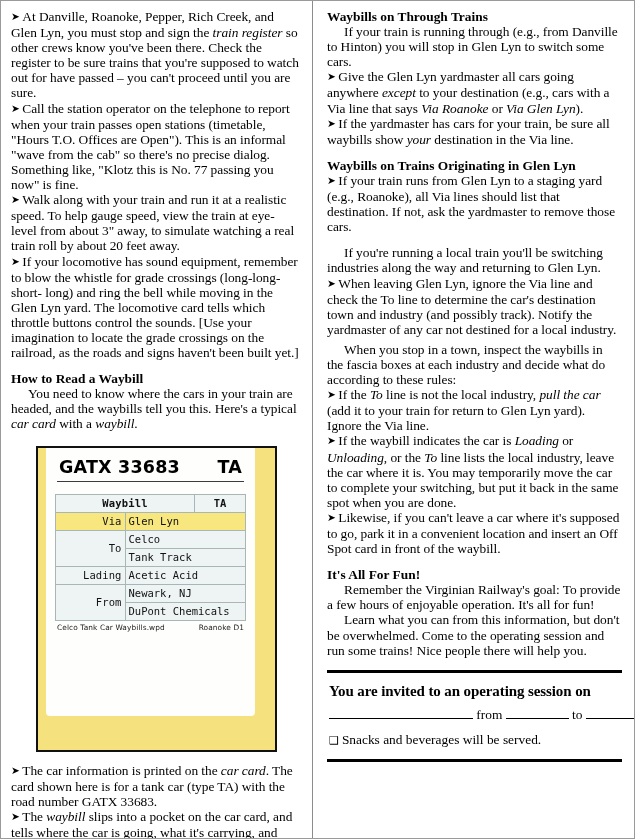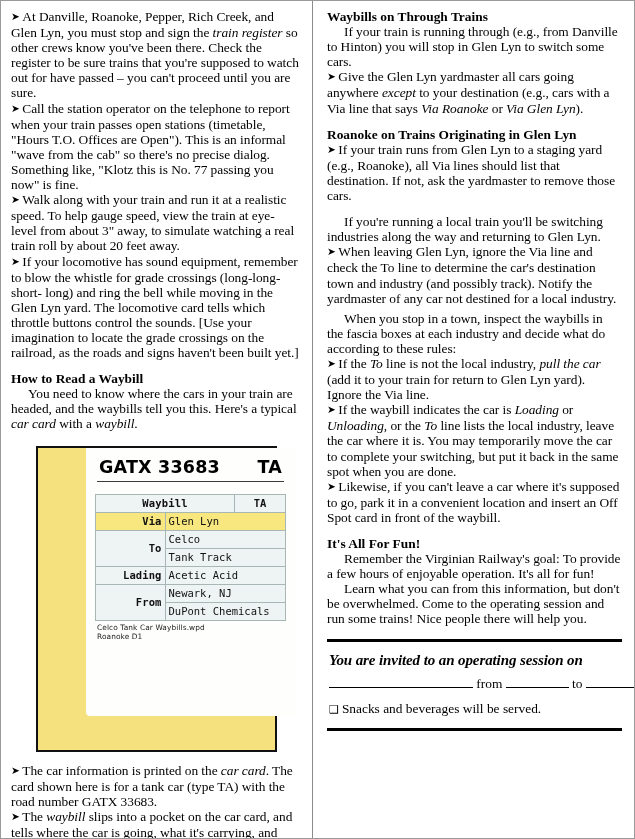--- a/index.html
+++ b/index.html
@@ -76,21 +76,20 @@
   .card-inner {
     position: absolute;
     left: 8px;
     top: 0;
     width: 209px;
     height: 268px;
     background: #fefefc;
     border-radius: 0 0 4px 4px;
     box-sizing: border-box;
     padding: 7px 9px 0 9px;
-    margin-left: 40px;
   }
   .card-inner:before {
     content: "";
     position: absolute;
     left: 0; top: 0;
     width: 100%;
     height: 10px;
     background: #fefefc;
     border-radius: 6px 6px 0 0;
   }
@@ -140,49 +139,47 @@
     text-align: center;
     width: 44px;
     font-family: "DejaVu Sans", sans-serif;
     font-weight: bold;
     font-size: 9.5px;
   }
   td.wb-label {
     width: 48px;
     text-align: right;
     font-family: "DejaVu Sans", sans-serif;
-    font-weight: bold;
+    font-weight: normal;
     font-size: 8.6px;
     letter-spacing: 0.1px;
     padding-right: 4px;
   }
   td.wb-val { text-align: left; padding-left: 5px; }
   tr.via td { background: #f7e77e; }
   .card-foot {
     position: relative;
     display: flex;
     justify-content: space-between;
     font-family: "DejaVu Sans", sans-serif;
     font-size: 7.4px;
     letter-spacing: 0.1px;
     padding: 2.5px 2px 0 2px;
     color: #1a1a1a;
-    flex-direction: column;
   }
 
   
   .invite {
     margin-top: 12px;
     border-top: 3px solid #000000;
     border-bottom: 3px solid #000000;
     padding: 9px 2px 10px 2px;
   }
   .invite-title {
     font-weight: bold;
-    font-style: italic;
     font-size: 15px;
     line-height: 18px;
     letter-spacing: -0.1px;
     margin: 0 0 4px 0;
   }
   .blank-row {
     font-size: 13.4px;
     line-height: 21px;
     white-space: nowrap;
     margin-bottom: 7px;
@@ -280,24 +277,25 @@
 
       <p><span class="arrow">➤</span><span>The <i>waybill</i> slips into a pocket on the car card, and tells where the car is going, what it's carrying, and where it came from. You are concerned mainly with the  and the .</span></p>
 
     </div>
 
     <div class="col col-right">
 
       <h2>Waybills on Through Trains</h2>
       <p class="indent">If your train is running through (e.g., from Danville to Hinton) you will stop in Glen Lyn to switch some cars.</p>
       <p><span class="arrow">➤</span><span>Give the Glen Lyn yardmaster all cars going anywhere <i>except</i> to your destination (e.g., cars with a Via line that says <i>Via Roanoke</i> or <i>Via Glen Lyn</i>).</span></p>
-
-      <div class="gap"></div>
-
-      <h2>Roanoke on Trains Originating in Glen Lyn</h2>
+      <p><span class="arrow">➤</span><span>If the yardmaster has cars for your train, be sure all waybills show <i>your</i> destination in the Via line.</span></p>
+
+      <div class="gap"></div>
+
+      <h2>Waybills on Trains Originating in Glen Lyn</h2>
       <p><span class="arrow">➤</span><span>If your train runs from Glen Lyn to a staging yard (e.g., Roanoke), all Via lines should list that destination. If not, ask the yardmaster to remove those cars.</span></p>
 
       <div class="gap"></div>
 
       <p class="indent">If you're running a local train you'll be switching industries along the way and returning to Glen Lyn.</p>
       <p><span class="arrow">➤</span><span>When leaving Glen Lyn, ignore the Via line and check the To line to determine the car's destination town and industry (and possibly track). Notify the yardmaster of any car not destined for a local industry.</span></p>
 
       <div class="gap-sm"></div>
 
       <p class="indent">When you stop in a town, inspect the waybills in the fascia boxes at each industry and decide what do according to these rules:</p>

